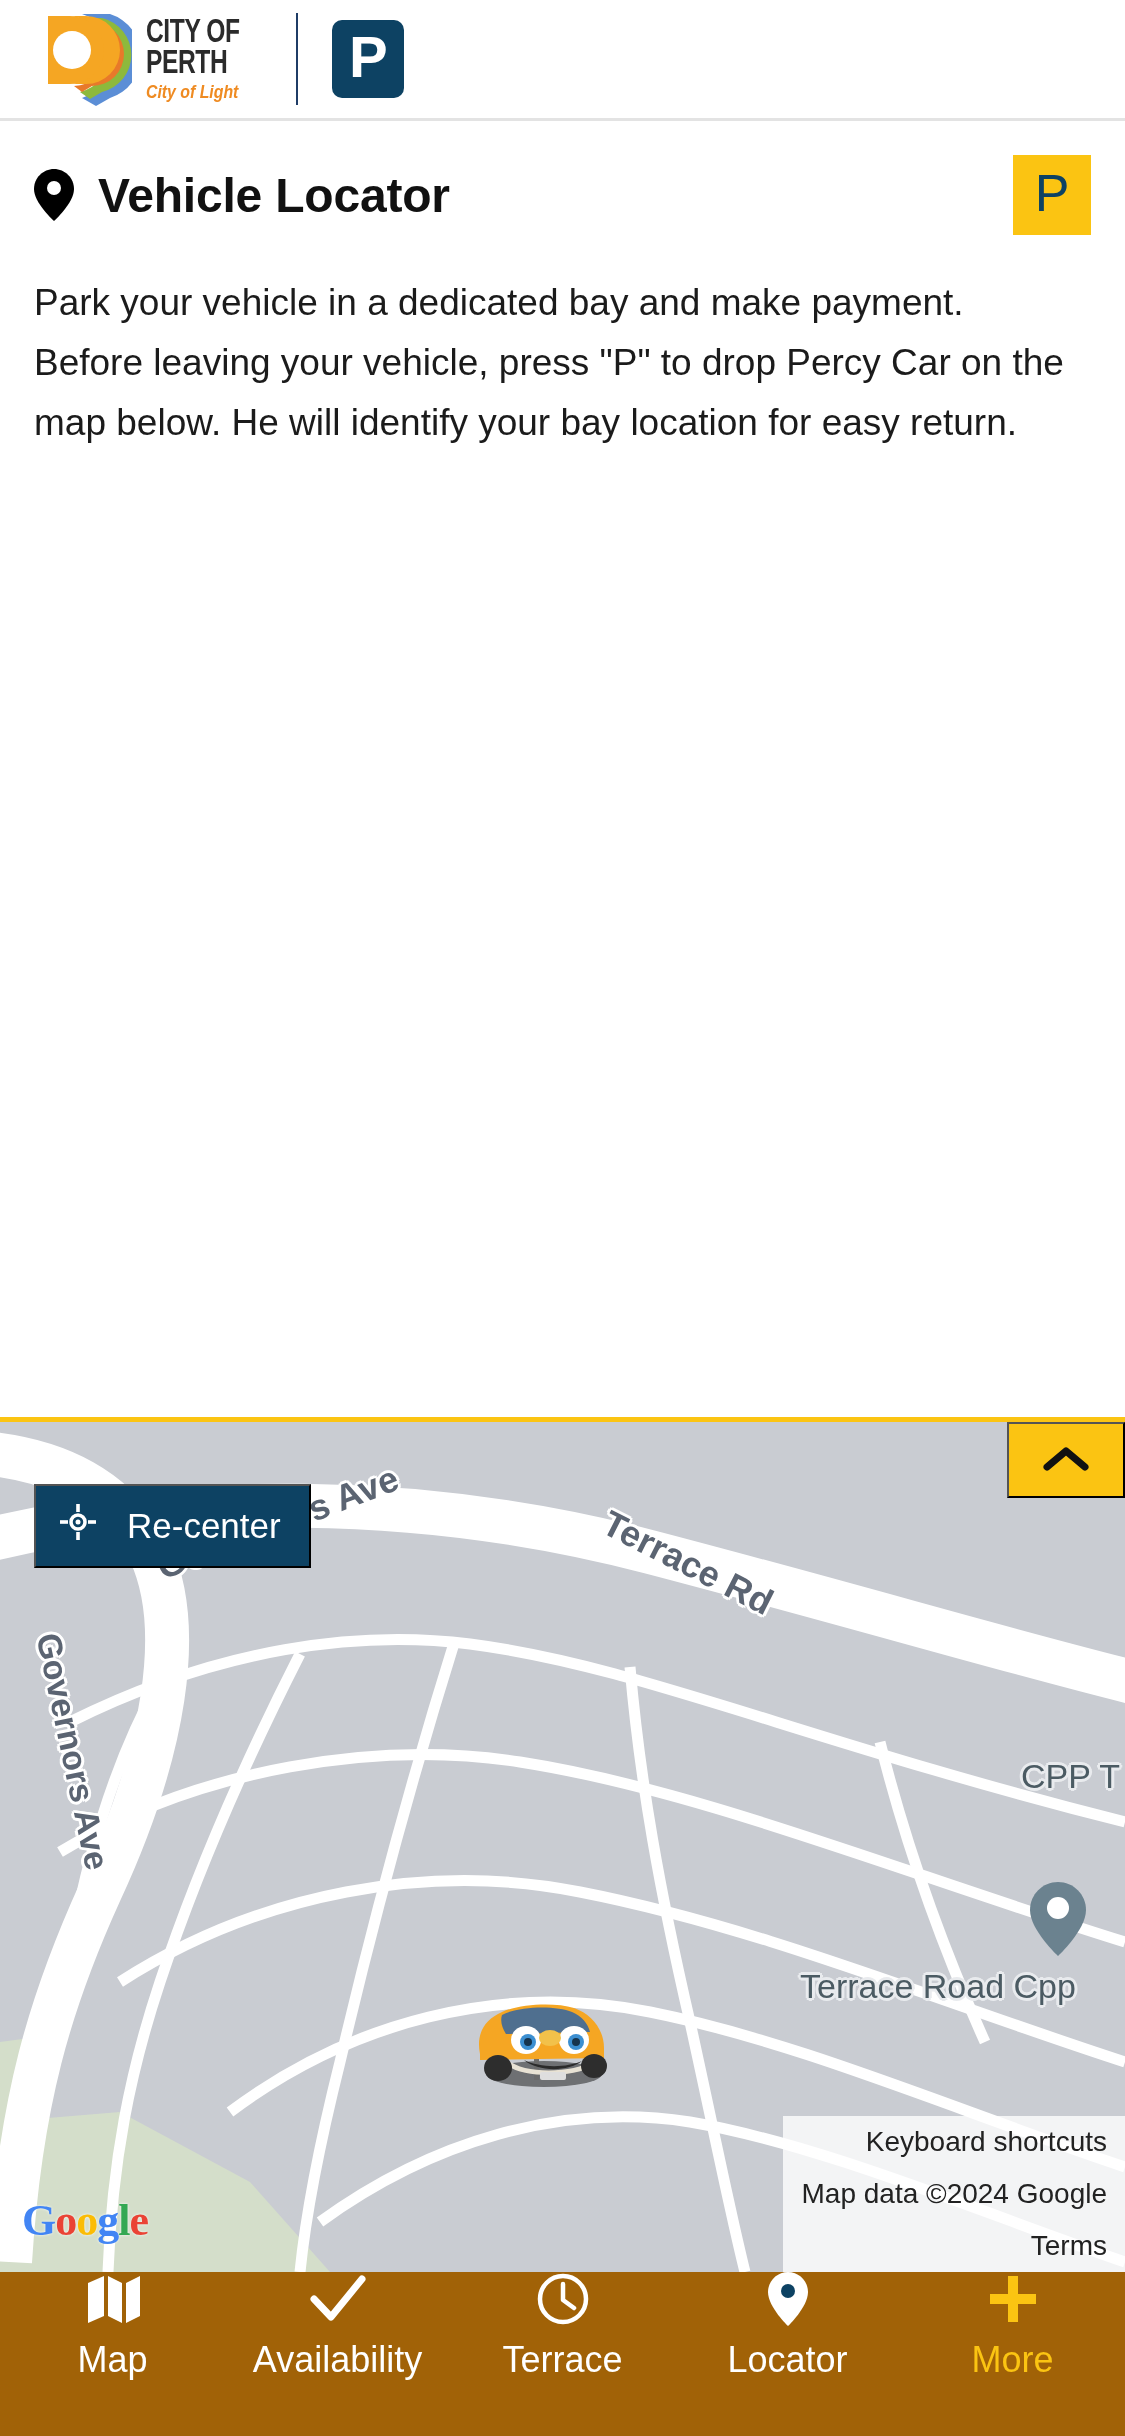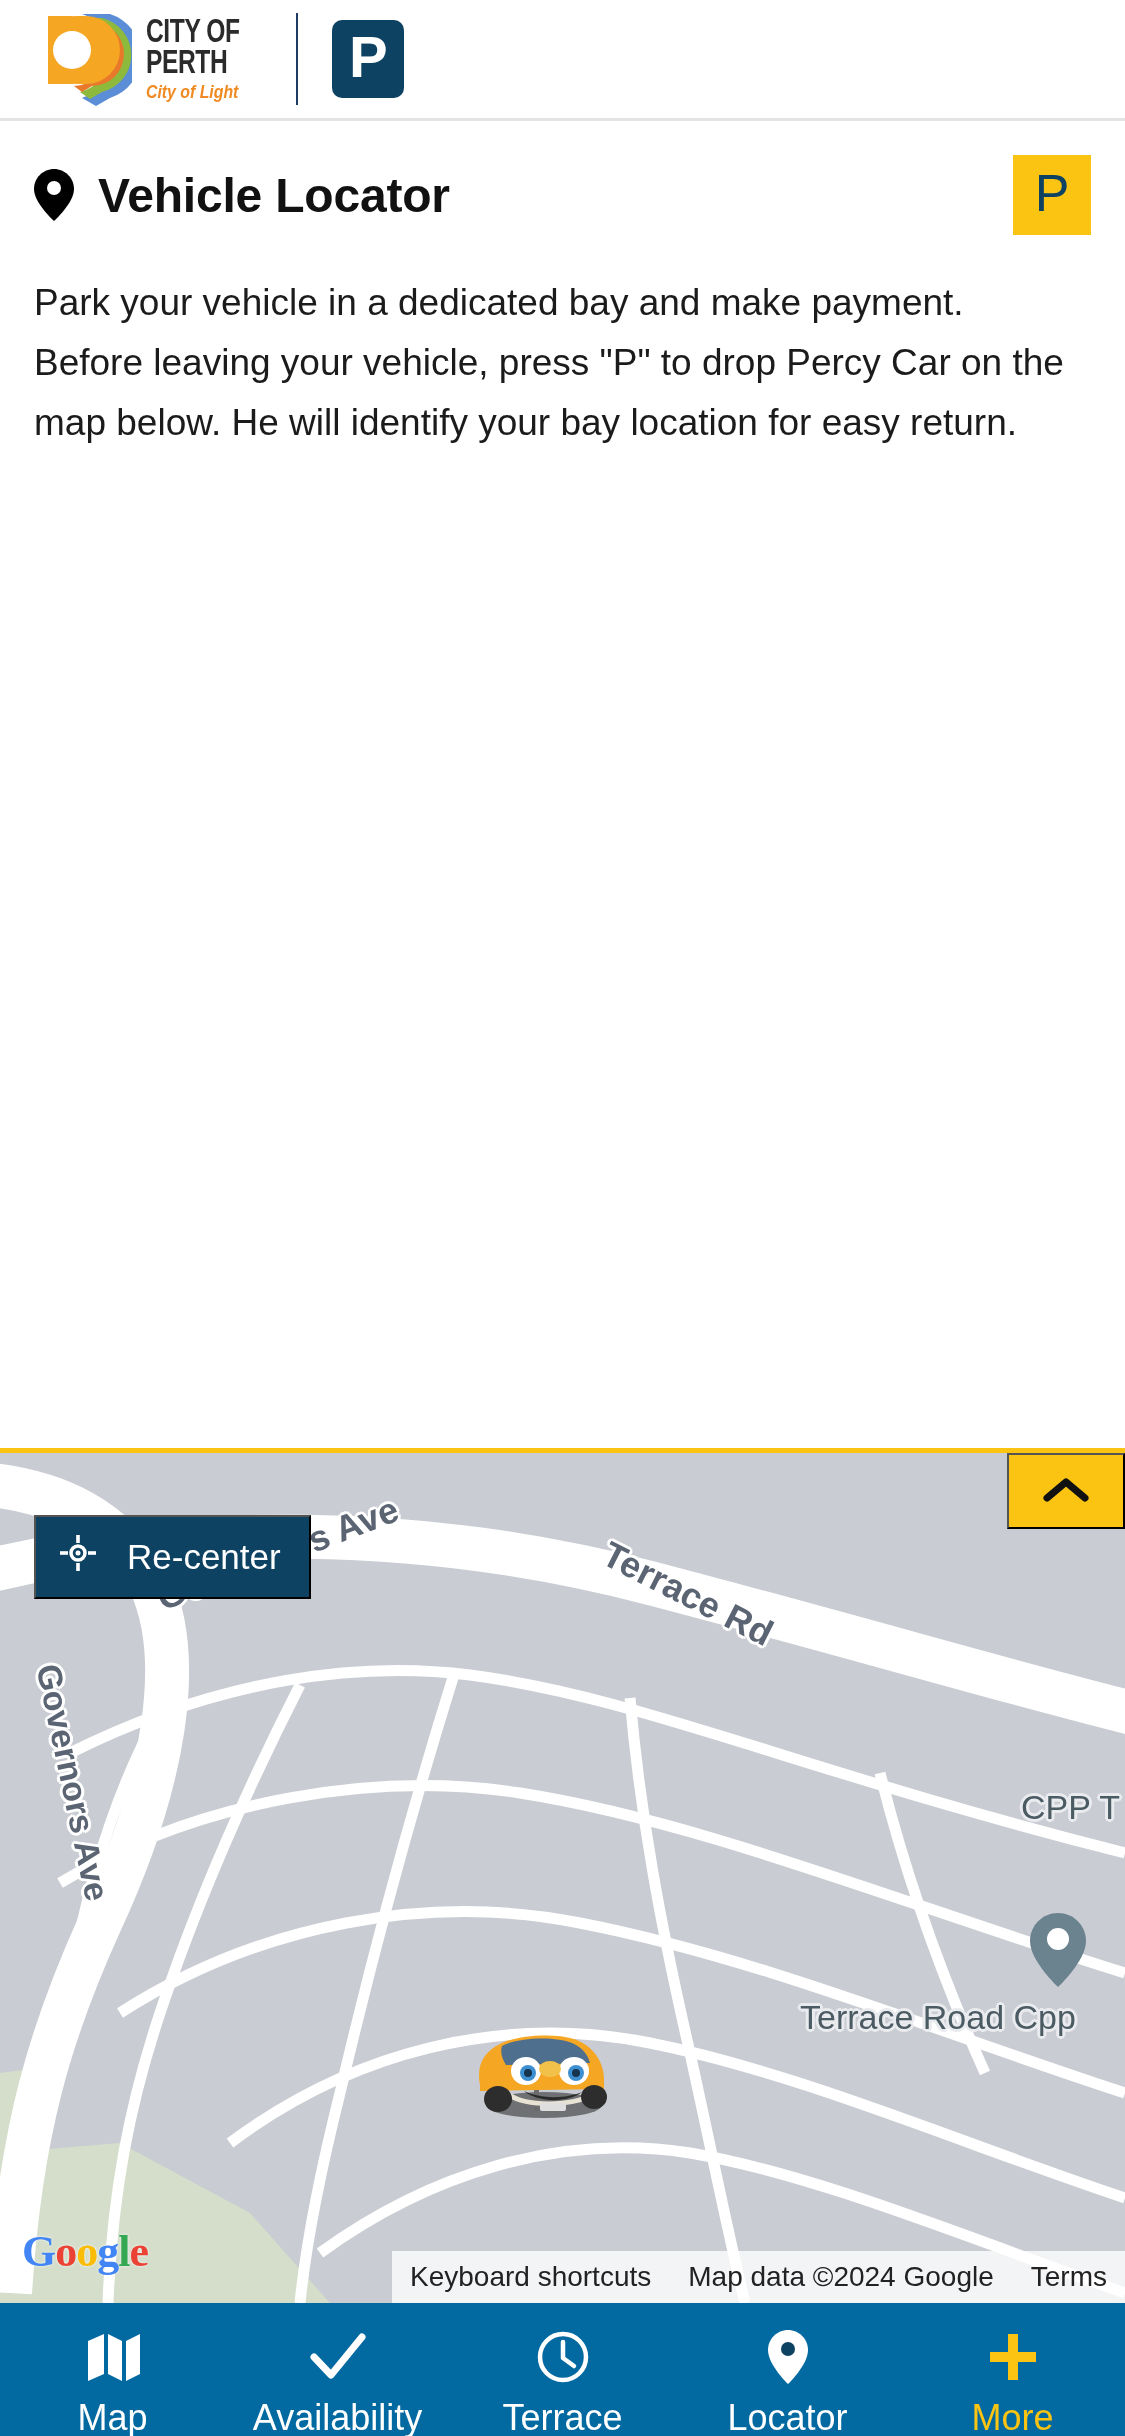--- a/index.html
+++ b/index.html
@@ -126,29 +126,29 @@
     font-size: 44px; font-weight: bold; letter-spacing: -1px;
     font-family: Liberation Serif, serif;
     text-shadow: 0 0 3px rgba(255,255,255,0.9);
   }
   .g-b { color: #4285F4; } .g-r { color: #EA4335; } .g-y { color: #FBBC05; } .g-g { color: #34A853; }
 
   .attrib-bar {
     position: absolute; right: 0; bottom: 0;
     display: flex; align-items: flex-end;
     background: rgba(255,255,255,0.78);
-    font-size: 28px; color: #222;
+    font-size: 28px; color: #222; flex-direction: column;
   }
   .attrib-item { padding: 10px 18px; display: flex; align-items: center; }
   .attrib-sep { width: 1px; background: #bfbfbf; }
 
   
   .bottom-nav {
-    height: 133px; background: #0369a1;
-    display: flex; align-items: flex-end;
+    height: 164px; background: #a16207;
+    display: flex; align-items: flex-start;
     flex: 0 0 auto;
   }
   .nav-item {
     flex: 1 1 0; display: flex; flex-direction: column;
     align-items: center; justify-content: center; gap: 16px;
     color: #ffffff;
   }
   .nav-item.active { color: #fbc412; }
   .nav-label { font-size: 36px; line-height: 1; }
   .nav-icon { height: 54px; display: flex; align-items: center; justify-content: center; }

